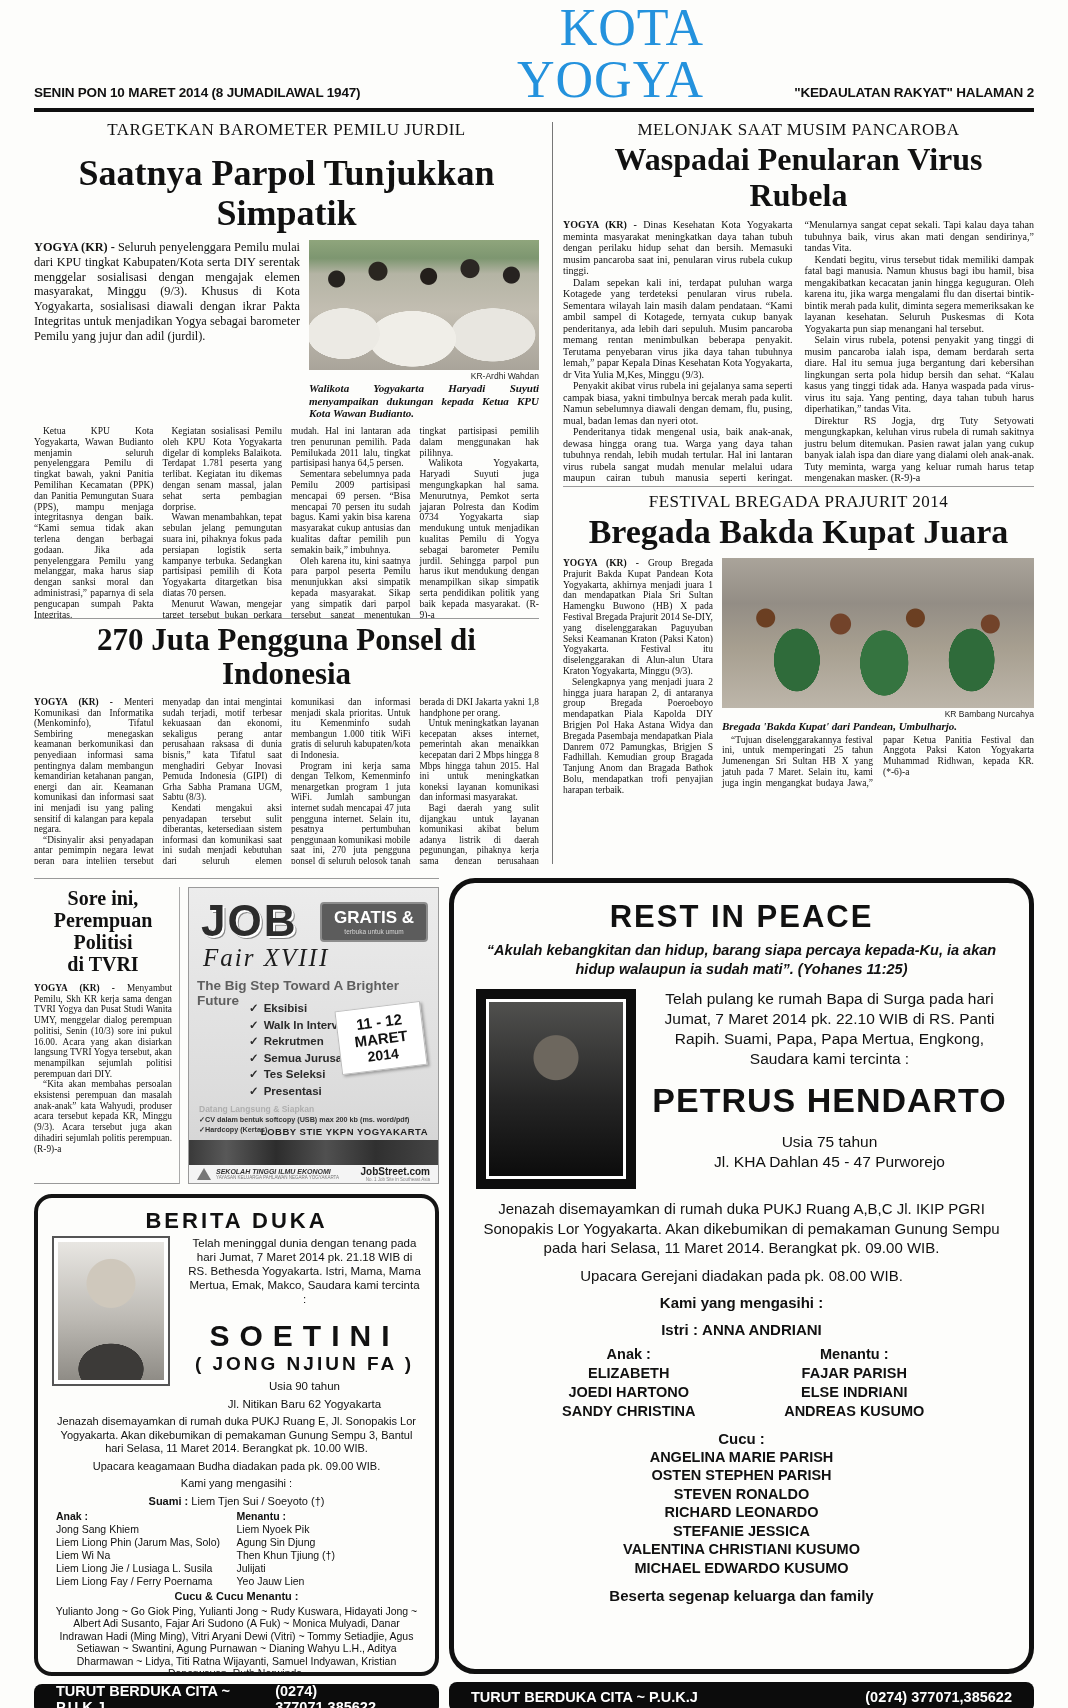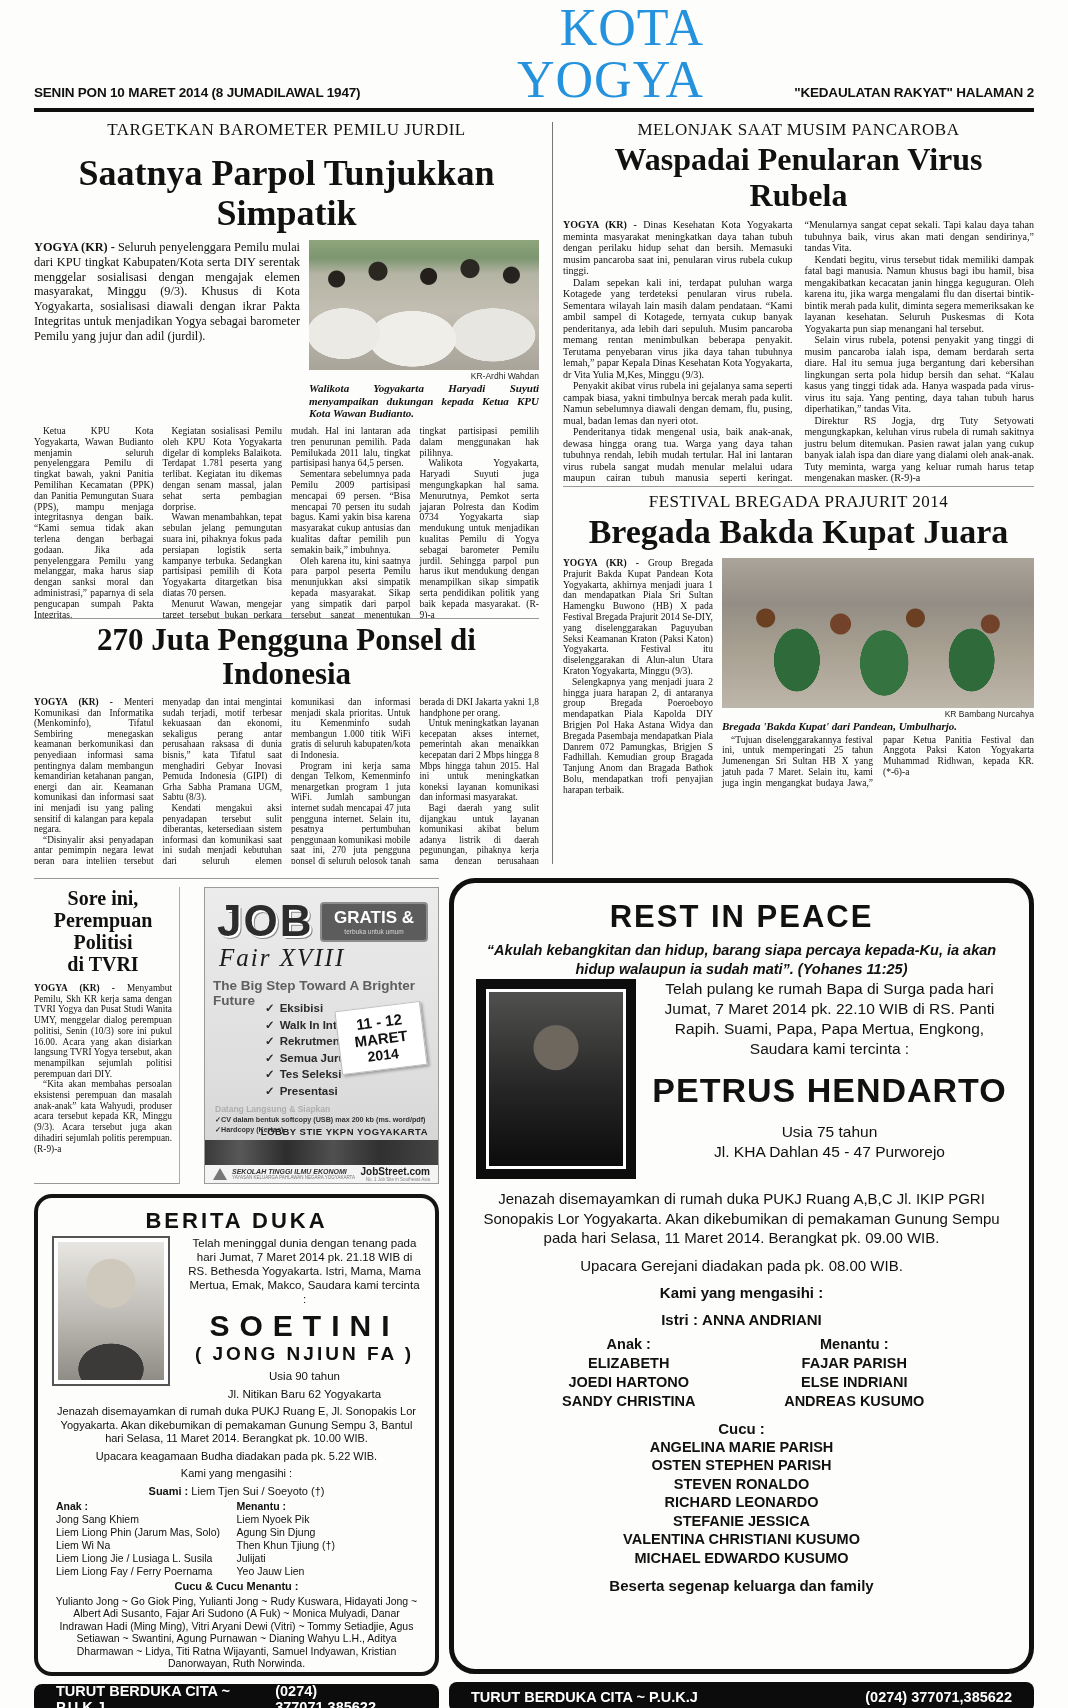--- a/index.html
+++ b/index.html
@@ -52,21 +52,21 @@
   .art2-body { height:300px; column-count:2; column-gap:12px; overflow:hidden; }
   .art2-body .bp { font-size:10px; line-height:11.5px; text-indent:10px; }
   .art3 { height:382px; overflow:hidden; border-top:1px solid #999; padding-top:5px; }
   .art3 .hl { font-size:34px; line-height:38px; margin:1px 0 7px; }
   .art3-row { display:flex; gap:9px; }
   .art3-c1 { width:150px; }
   .art3-right { flex:1; }
   .ph2 { height:150px; }
   .art3-cols { column-count:2; column-gap:10px; margin-top:2px; }
   
-  .tvri-row { display:flex; gap:24px; height:306px; border-top:1px solid #999; padding-top:8px; }
+  .tvri-row { display:flex; gap:8px; height:306px; border-top:1px solid #999; padding-top:8px; }
   .tvri { width:146px; padding-right:7px; border-right:1px solid #aaa; border-bottom:1px solid #999; }
   .tvri h3 { text-align:center; font-size:20px; line-height:22px; font-weight:bold; margin-bottom:8px; }
   .tvri .bp { font-size:9.3px; line-height:10.7px; }
   .ad { flex:1; border:1px solid #9a9a9a; background:linear-gradient(180deg,#ececec,#dcdcdc 70%,#d2d2d2); position:relative; overflow:hidden; font-family:"Liberation Sans", sans-serif; }
   .ad-job { position:absolute; left:12px; top:8px; font-size:44px; font-weight:bold; letter-spacing:2px; color:#2c2c2c; text-shadow:2px 2px 0 #fff, 3px 3px 0 #888; }
   .ad-fair { position:absolute; left:14px; top:56px; font-style:italic; font-size:25px; letter-spacing:2px; color:#1d1d1d; font-family:"Liberation Serif", serif; }
   .ad-gratis { position:absolute; right:10px; top:14px; width:108px; background:#5c5c5c; border:2px solid #8d8d8d; border-radius:4px; color:#fff; text-align:center; padding:4px 2px 5px; }
   .ad-gratis .g1 { font-size:17px; font-weight:bold; }
   .ad-gratis .g2 { font-size:6.5px; color:#d6d6d6; }
   .ad-tag { position:absolute; left:8px; top:90px; font-size:13.5px; font-weight:bold; color:#5f5f5f; }
@@ -90,34 +90,34 @@
   .ad-js .j2 { font-size:4.5px; color:#888; }
   
   .obit { font-family:"Liberation Sans", sans-serif; text-align:center; }
   .obit-s { height:482px; margin-top:10px; border:4px solid #141414; border-radius:18px; padding:10px 14px; overflow:hidden; }
   .obit-s-title { font-size:22px; font-weight:bold; letter-spacing:3px; }
   .obit-s-top { display:flex; gap:18px; margin-top:2px; }
   .frame-s { width:118px; height:150px; border:2px solid #555; padding:4px; background:#fff; flex:none; }
   .frame-s .photo { height:100%; }
   .obit-s-head { flex:1; }
   .obit-s-intro { font-size:11.5px; line-height:14px; }
-  .obit-s-name { font-size:30px; font-weight:bold; letter-spacing:10px; margin-top:3px; }
+  .obit-s-name { font-size:30px; font-weight:bold; letter-spacing:10px; margin-top:13px; }
   .obit-s-alias { font-size:19px; font-weight:bold; letter-spacing:3px; }
   .obit-s-sub { font-size:11.5px; line-height:14px; margin-top:4px; }
   .obit-s-ann { font-size:11px; line-height:13.5px; margin-top:4px; }
   .obit-sec { font-size:11px; line-height:13.5px; margin-top:4px; }
   .fam-cols { display:flex; text-align:left; font-size:10.5px; line-height:13px; margin-top:2px; padding:0 4px; }
   .fam-cols > div { flex:1; }
   .fam-h { font-weight:bold; }
   .fam-free { font-size:10.5px; line-height:12.5px; margin-top:1px; }
   .closing { font-size:11.5px; font-weight:bold; margin-top:5px; }
   .obit-p { height:796px; border:5px solid #101010; border-radius:26px; padding:16px 22px; overflow:hidden; }
   .obit-p-title { font-size:31px; font-weight:bold; letter-spacing:2px; }
   .obit-p-quote { font-size:14.5px; line-height:19px; font-style:italic; font-weight:bold; margin-top:6px; }
-  .obit-p-top { display:flex; gap:16px; text-align:center; }
+  .obit-p-top { display:flex; gap:16px; margin-top:10px; text-align:center; }
   .frame-p { width:160px; height:200px; border:10px solid #0d0d0d; background:#fff; padding:3px; flex:none; }
   .frame-p .photo { height:100%; }
   .obit-p-head { flex:1; }
   .obit-p-intro { font-size:15.5px; line-height:20px; }
   .obit-p-name { font-size:34px; font-weight:bold; letter-spacing:1px; margin-top:12px; }
   .obit-p-sub { font-size:15.5px; line-height:20px; margin-top:12px; }
   .obit-p-ann { font-size:15px; line-height:19.5px; margin-top:10px; }
   .obit-p-sec { font-size:15px; line-height:19px; margin-top:8px; }
   .obit-p .fam-cols { font-size:14.5px; line-height:19px; padding:0 40px; margin-top:6px; }
   .obit-p .fam-cols > div { text-align:center; }
@@ -323,21 +323,21 @@
           </div>
           <div class="obit-s-head">
             <div class="obit-s-intro">Telah meninggal dunia dengan tenang pada hari Jumat, 7 Maret 2014 pk. 21.18 WIB di RS. Bethesda Yogyakarta. Istri, Mama, Mama Mertua, Emak, Makco, Saudara kami tercinta :</div>
             <div class="obit-s-name">SOETINI</div>
             <div class="obit-s-alias">( JONG NJIUN FA )</div>
             <div class="obit-s-sub">Usia 90 tahun</div>
             <div class="obit-s-sub">Jl. Nitikan Baru 62 Yogyakarta</div>
           </div>
         </div>
         <div class="obit-s-ann">Jenazah disemayamkan di rumah duka PUKJ Ruang E, Jl. Sonopakis Lor Yogyakarta. Akan dikebumikan di pemakaman Gunung Sempu 3, Bantul hari Selasa, 11 Maret 2014. Berangkat pk. 10.00 WIB.</div>
-        <div class="obit-sec">Upacara keagamaan Budha diadakan pada pk. 5.22 WIB.</div>
+        <div class="obit-sec">Upacara keagamaan Budha diadakan pada pk. 09.00 WIB.</div>
         <div class="obit-sec">Kami yang mengasihi :</div>
         <div class="obit-sec">
           <span class="bold">Suami :</span>
           <span>Liem Tjen Sui / Soeyoto (†)</span>
         </div>
         <div class="fam-cols">
           <div>
             <div class="fam-h">Anak :</div>
             <div>Jong Sang Khiem</div>
             <div>Liem Liong Phin (Jarum Mas, Solo)</div>

